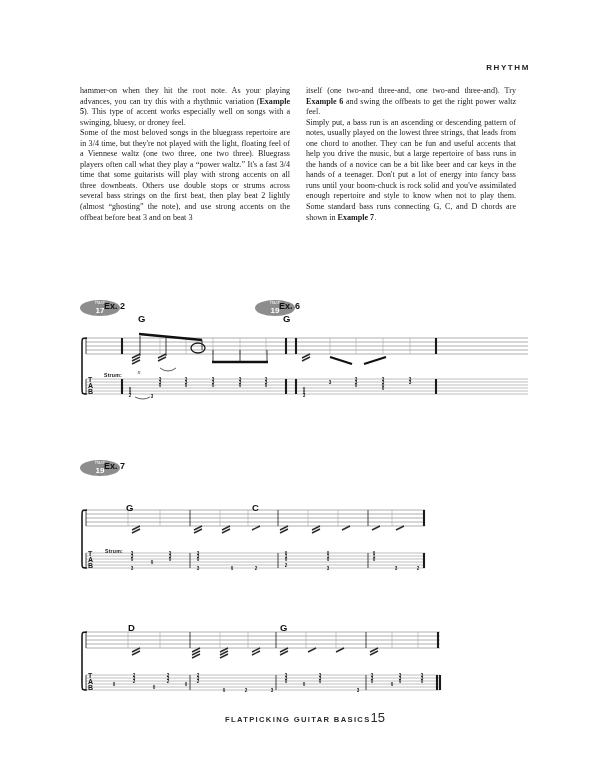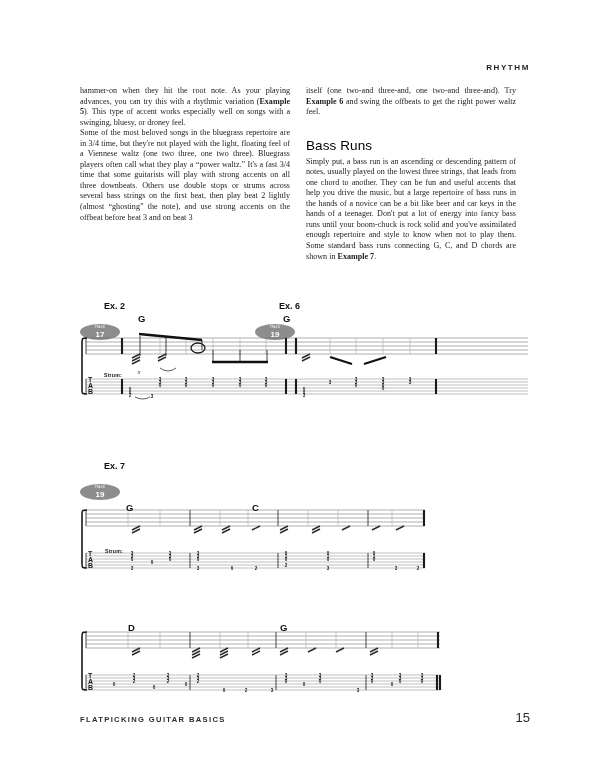--- a/index.html
+++ b/index.html
@@ -47,21 +47,20 @@
   .badge{
     position:absolute;left:0;top:0;
     width:40px;height:16px;border-radius:50%;
     background:#8d8d8d;
     color:#ffffff;
     font-family:"Liberation Sans", sans-serif;
     font-weight:bold;
     display:flex;align-items:flex-end;justify-content:center;
     box-sizing:border-box;
     padding-bottom:1.5px;
-    margin-top:24px;
   }
   .badge .trk{
     position:absolute;top:1.5px;left:0;right:0;
     font-size:2.6px;letter-spacing:.2px;text-align:center;
     color:#e9e9e9;font-weight:bold;line-height:3px;
   }
   .badge .num{font-size:8px;line-height:8px;}
   .ex-label{
     position:absolute;left:24px;top:1px;
     font-family:"Liberation Sans", sans-serif;
@@ -89,21 +88,21 @@
   .slashm{stroke:#2a2a2a;stroke-width:1.5;}
   .beam{stroke:#111;stroke-width:2.3;stroke-linecap:butt;}
   .stem{stroke:#111;stroke-width:.8;}
   .tabnum{font-family:"Liberation Sans",sans-serif;font-size:4.6px;font-weight:bold;fill:#1a1a1a;text-anchor:middle;}
   .tie{fill:none;stroke:#1a1a1a;stroke-width:.7;}
   .hsym{font-family:"Liberation Serif",serif;font-size:4px;font-style:italic;fill:#1a1a1a;text-anchor:middle;}
   .tabclef{font-family:"Liberation Sans",sans-serif;font-weight:bold;font-size:7px;fill:#1a1a1a;}
 
   
   .footer{position:absolute;left:80px;right:70px;bottom:58px;
-          display:flex;align-items:baseline;justify-content:space-between;}
+          display:flex;align-items:baseline;justify-content:center;}
   .footer .bk{
     font-family:"Liberation Sans", sans-serif;
     font-weight:bold;font-size:7.6px;letter-spacing:1.35px;color:#2b2b2b;
   }
   .footer .pg{
     font-family:"Liberation Sans", sans-serif;
     font-size:13px;color:#2b2b2b;
   }
 </style>
 </head>
@@ -115,21 +114,20 @@
 
   <div class="cols">
 
     <div class="col">
       <p><span>hammer-on when they hit the root note. As your playing advances, you can try this with a rhythmic variation (</span><b>Example 5</b><span>). This type of accent works especially well on songs with a swinging, bluesy, or droney feel.</span></p>
       <p>Some of the most beloved songs in the bluegrass repertoire are in 3/4 time, but they're not played with the light, floating feel of a Viennese waltz (one two three, one two three). Bluegrass players often call what they play a “power waltz.” It's a fast 3/4 time that some guitarists will play with strong accents on all three downbeats. Others use double stops or strums across several bass strings on the first beat, then play beat 2 lightly (almost “ghosting” the note), and use strong accents on the offbeat before beat 3 and on beat 3</p>
     </div>
 
     <div class="col">
       <p><span>itself (one two-and three-and, one two-and three-and). Try </span><b>Example 6</b><span> and swing the offbeats to get the right power waltz feel.</span></p>
-      <h2 class="first">Bass Runs</h2>
       <p><span>Simply put, a bass run is an ascending or descending pattern of notes, usually played on the lowest three strings, that leads from one chord to another. They can be fun and useful accents that help you drive the music, but a large repertoire of bass runs in the hands of a novice can be a bit like beer and car keys in the hands of a teenager. Don't put a lot of energy into fancy bass runs until your boom-chuck is rock solid and you've assimilated enough repertoire and style to know when not to play them. Some standard bass runs connecting G, C, and D chords are shown in </span><b>Example 7</b><span>.</span></p>
     </div>
   </div>
 
   <div class="music" style="top:300px;left:80px;right:70px;">
 
     <div class="ex-head">
       <div class="badge">
         <span class="trk">TRACK</span>
         <span class="num">17</span>

